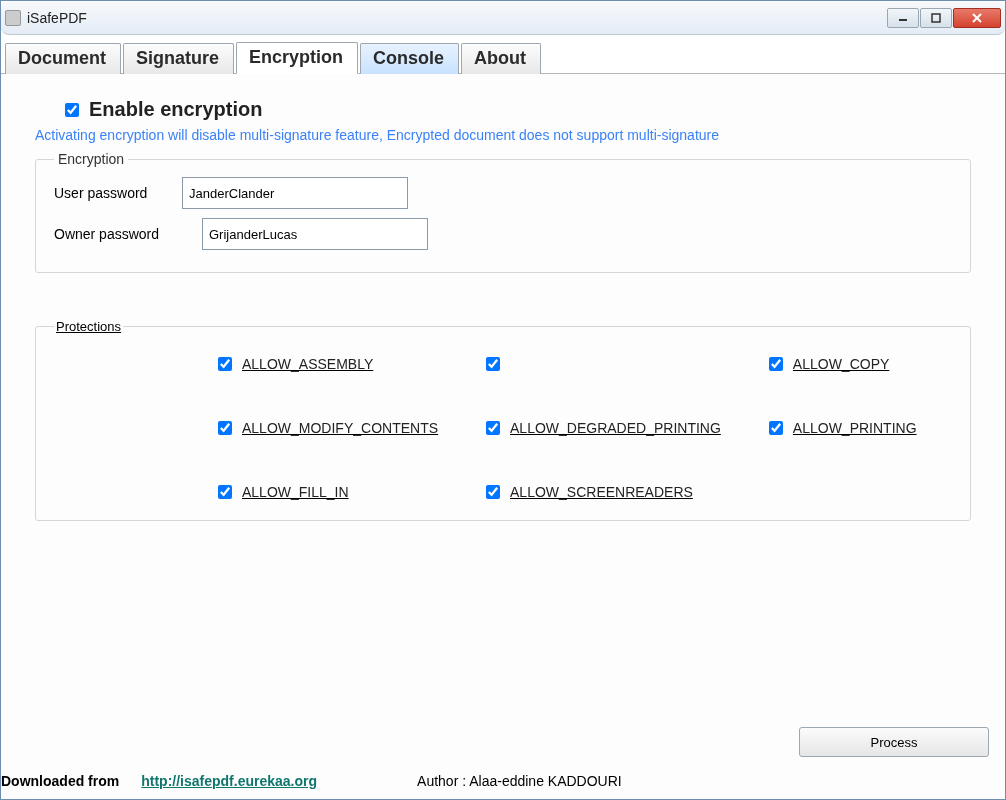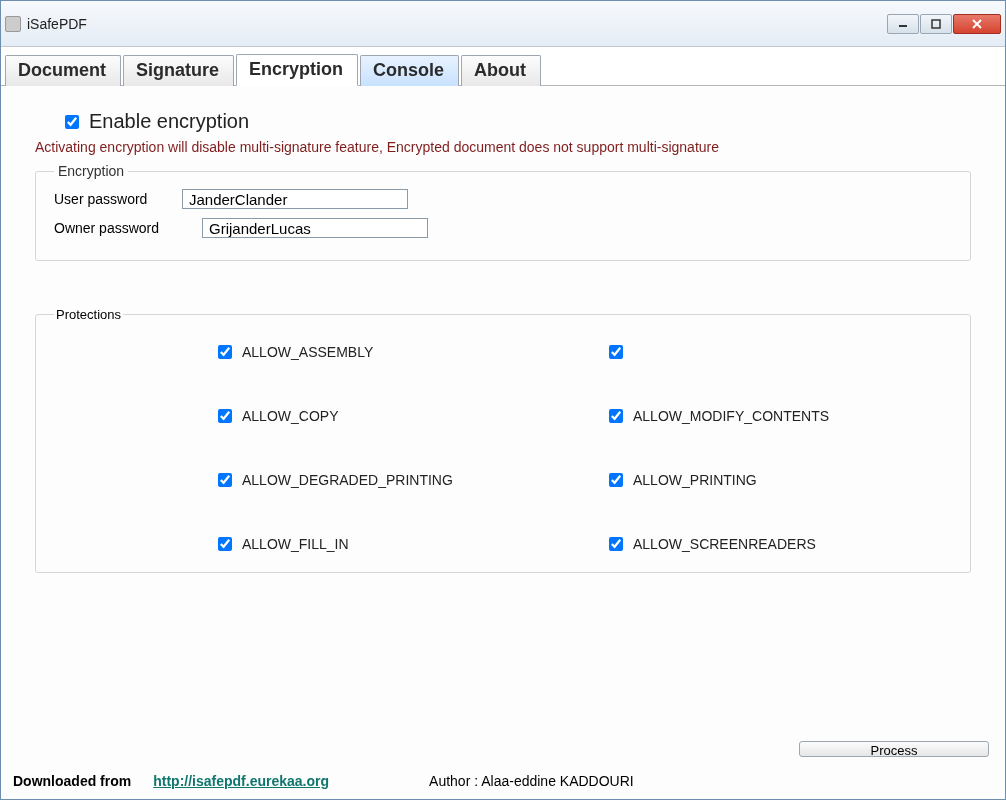--- a/index.html
+++ b/index.html
@@ -16,26 +16,27 @@
   .window {
     width: 1006px;
     height: 800px;
     border: 1px solid #6a8db0;
     background: #fff;
     display: flex;
     flex-direction: column;
     box-shadow: 0 0 3px rgba(0,0,0,0.3);
   }
   .titlebar {
-    height: 46px;
+    height: 34px;
     background: linear-gradient(to bottom, #f7f9fc, #e4ecf5);
     border-bottom: 1px solid #c0c8d0;
     display: flex;
     align-items: center;
     padding: 10px 4px;
+    border-radius: 8px;
   }
   .title-icon {
     width: 16px;
     height: 16px;
     background: #ccc;
     border: 1px solid #999;
     margin-right: 6px;
     border-radius: 2px;
   }
   .title-text {
@@ -113,26 +114,26 @@
     margin-bottom: 6px;
     margin-left: 26px;
   }
   .enable-row input[type=checkbox] {
     width: 14px;
     height: 14px;
     margin-right: 10px;
   }
   .enable-row label {
     font-size: 20px;
-    font-weight: normal;
+    font-weight: bold;
     color: #222;
   }
   .note {
     font-size: 14px;
-    color: #7f1d1d;
+    color: #3b82f6;
     margin-bottom: 8px;
   }
   fieldset.grp {
     border: 1px solid #d6d6d6;
     border-radius: 3px;
     padding: 10px 18px 14px 18px;
     margin: 0 0 46px 0;
   }
   fieldset.grp legend {
     font-size: 14px;
@@ -144,55 +145,56 @@
     align-items: center;
     margin-bottom: 9px;
   }
   .form-row:last-child { margin-bottom: 8px; gap: 20px; }
   .form-label {
     width: 128px;
     font-size: 14px;
   }
   .form-row input[type=text] {
     width: 226px;
-    height: 20px;
+    height: 32px;
     border: 1px solid #8a9aa8;
     padding: 1px 6px;
-    font-size: 15px;
+    font-size: 13px;
     background: #fff;
   }
   fieldset.protections {
     border: 1px solid #d6d6d6;
     border-radius: 3px;
     padding: 20px 18px 18px 18px;
     margin: 0;
+    text-decoration: underline;
   }
   .prot-grid {
     display: grid;
-    grid-template-columns: 1fr 1fr;
+    grid-template-columns: 1fr 1fr 1fr;
     column-gap: 40px;
     row-gap: 18px;
     margin-left: 160px;
     gap: 44px;
   }
   .prot-item {
     display: flex;
     align-items: center;
     font-size: 14px;
     color: #222;
   }
   .prot-item input[type=checkbox] {
     width: 14px;
     height: 14px;
     margin-right: 10px;
   }
   .bottom-bar {
     display: flex;
     align-items: center;
-    padding: 6px 12px 10px 12px;
+    padding: 6px 12px 10px 0;
   }
   .bottom-bar .dl-label {
     font-weight: bold;
     font-size: 14px;
     margin-right: 22px;
   }
   .bottom-bar a {
     color: #0f766e;
     font-weight: bold;
     text-decoration: underline;
@@ -203,21 +205,21 @@
     font-weight: normal;
     font-size: 14px;
   }
   .process-row {
     display: flex;
     justify-content: flex-end;
     padding: 0 16px 10px 0;
   }
   .process-btn {
     width: 190px;
-    height: 16px;
+    height: 30px;
     border: 1px solid #9ea7af;
     background: linear-gradient(to bottom, #fbfbfb, #e6e6e6);
     border-radius: 3px;
     cursor: pointer;
     font-size: 13px;
   }
 </style>
 </head>
 <body>
 

